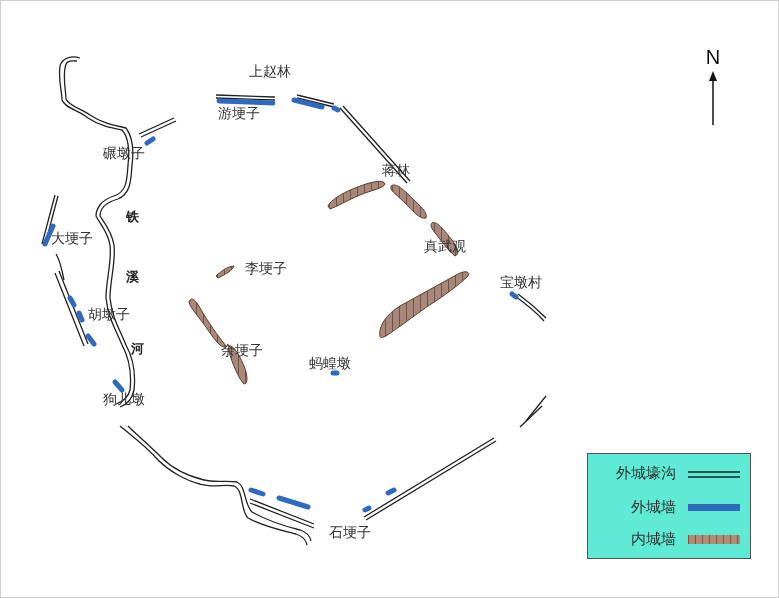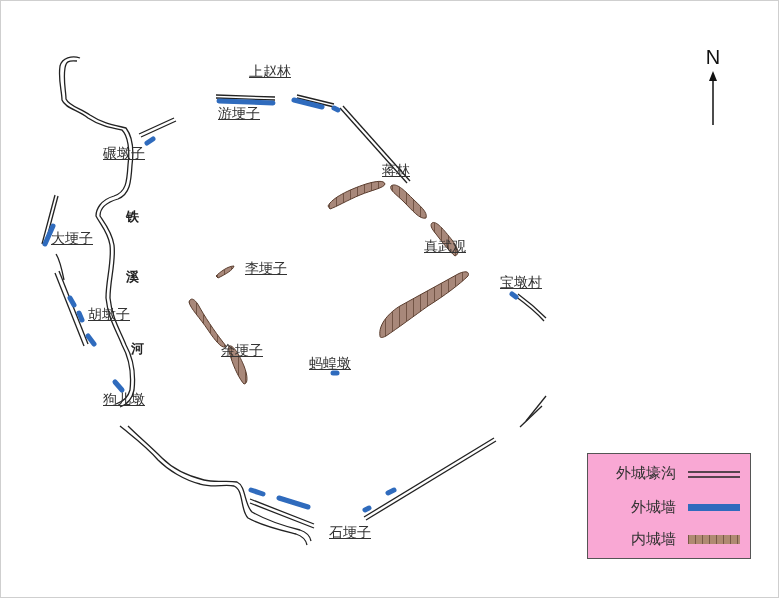--- a/index.html
+++ b/index.html
@@ -1,23 +1,23 @@
 <!DOCTYPE html>
 <html><head>
 <meta charset="utf-8">
 <style>
   html, body { margin:0; padding:0; background:#ffffff; }
   body { width:779px; height:598px; position:relative; overflow:hidden; font-family:"DejaVu Sans", sans-serif; }
   #frame { position:absolute; left:0; top:0; width:777px; height:596px; border:1px solid #cfcfcf; }
   #map { position:absolute; left:0; top:0; width:779px; height:598px; }
-  .place { position:absolute; font-size:14px; color:#333; white-space:nowrap; line-height:16px;text-decoration:underline; }
+  .place { position:absolute; font-size:14px; color:#333; white-space:nowrap; line-height:16px; }
   .river-char { position:absolute; font-size:13px; color:#222; font-weight:bold; }
   #north { position:absolute; left:700px; top:46px; width:26px; text-align:center; }
   #north .n { font-size:20px; color:#111; font-family:"Liberation Sans", sans-serif; }
-  #legend { position:absolute; left:587px; top:453px; width:162px; height:104px; border:1px solid #555; background:#f9a8d4; }
+  #legend { position:absolute; left:587px; top:453px; width:162px; height:104px; border:1px solid #555; background:#5eead4; }
   .leg-row { position:absolute; right:74px; font-size:15px; color:#333; white-space:nowrap; }
   .leg-sym { position:absolute; left:100px; width:52px; }
 </style>
 </head>
 <body>
 
 <div id="frame"></div>
 
 <svg id="map" width="779" height="598" viewBox="0 0 779 598">
   <defs>

